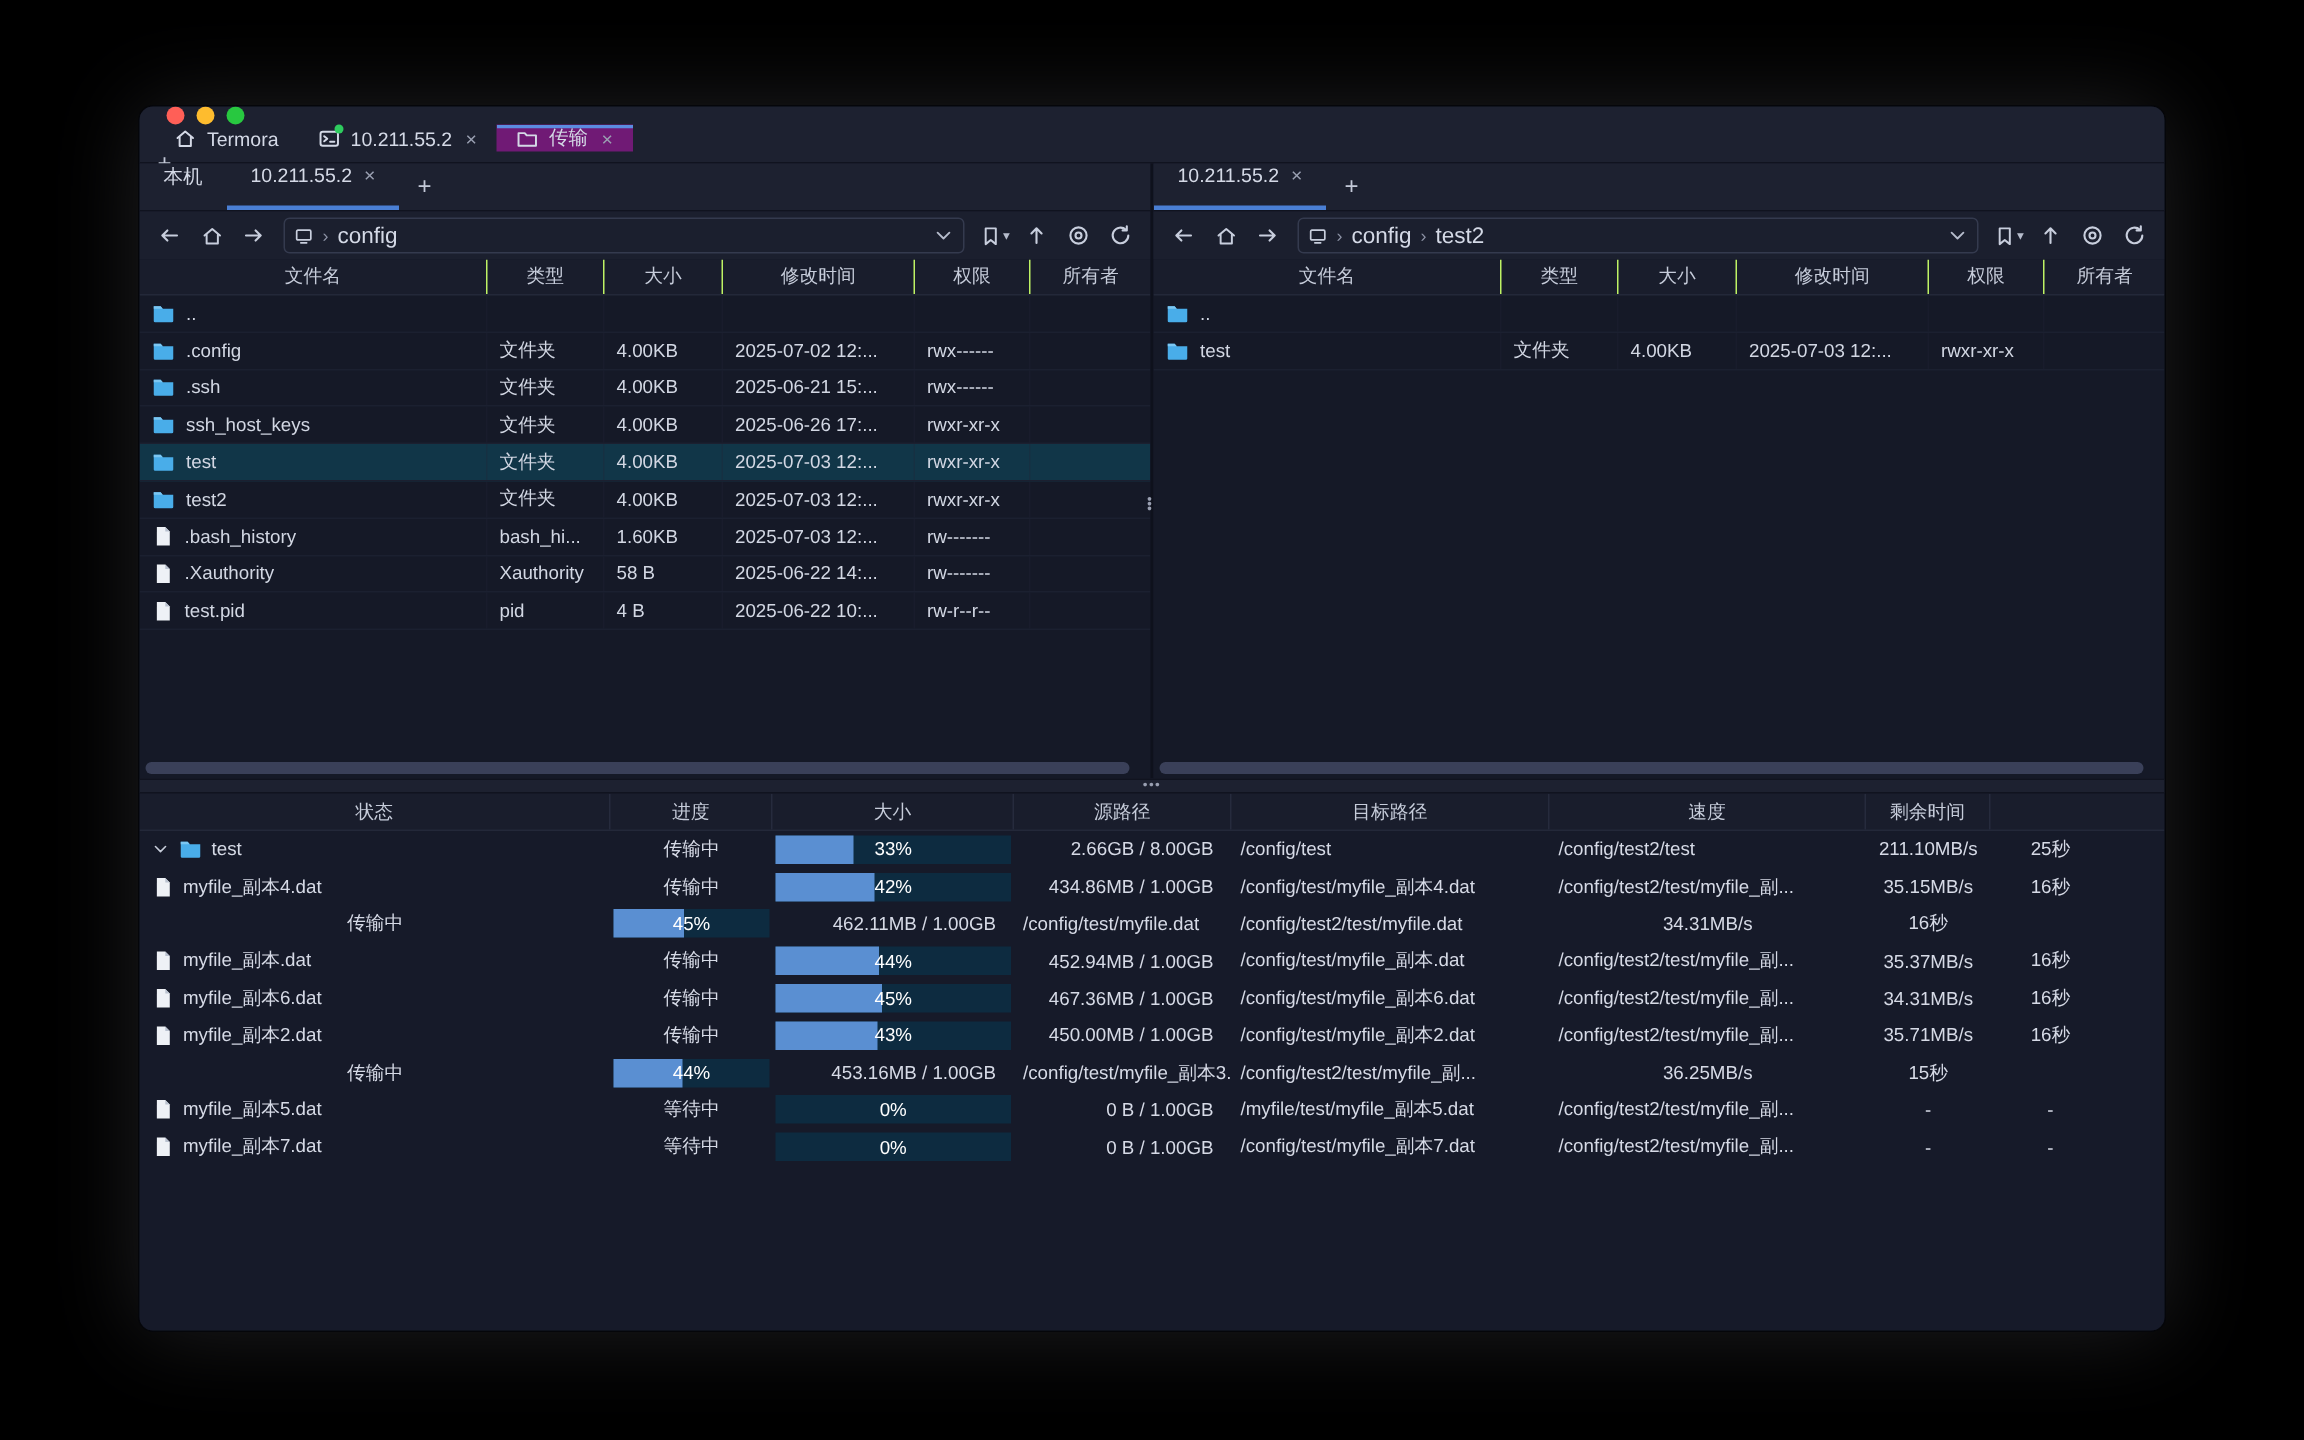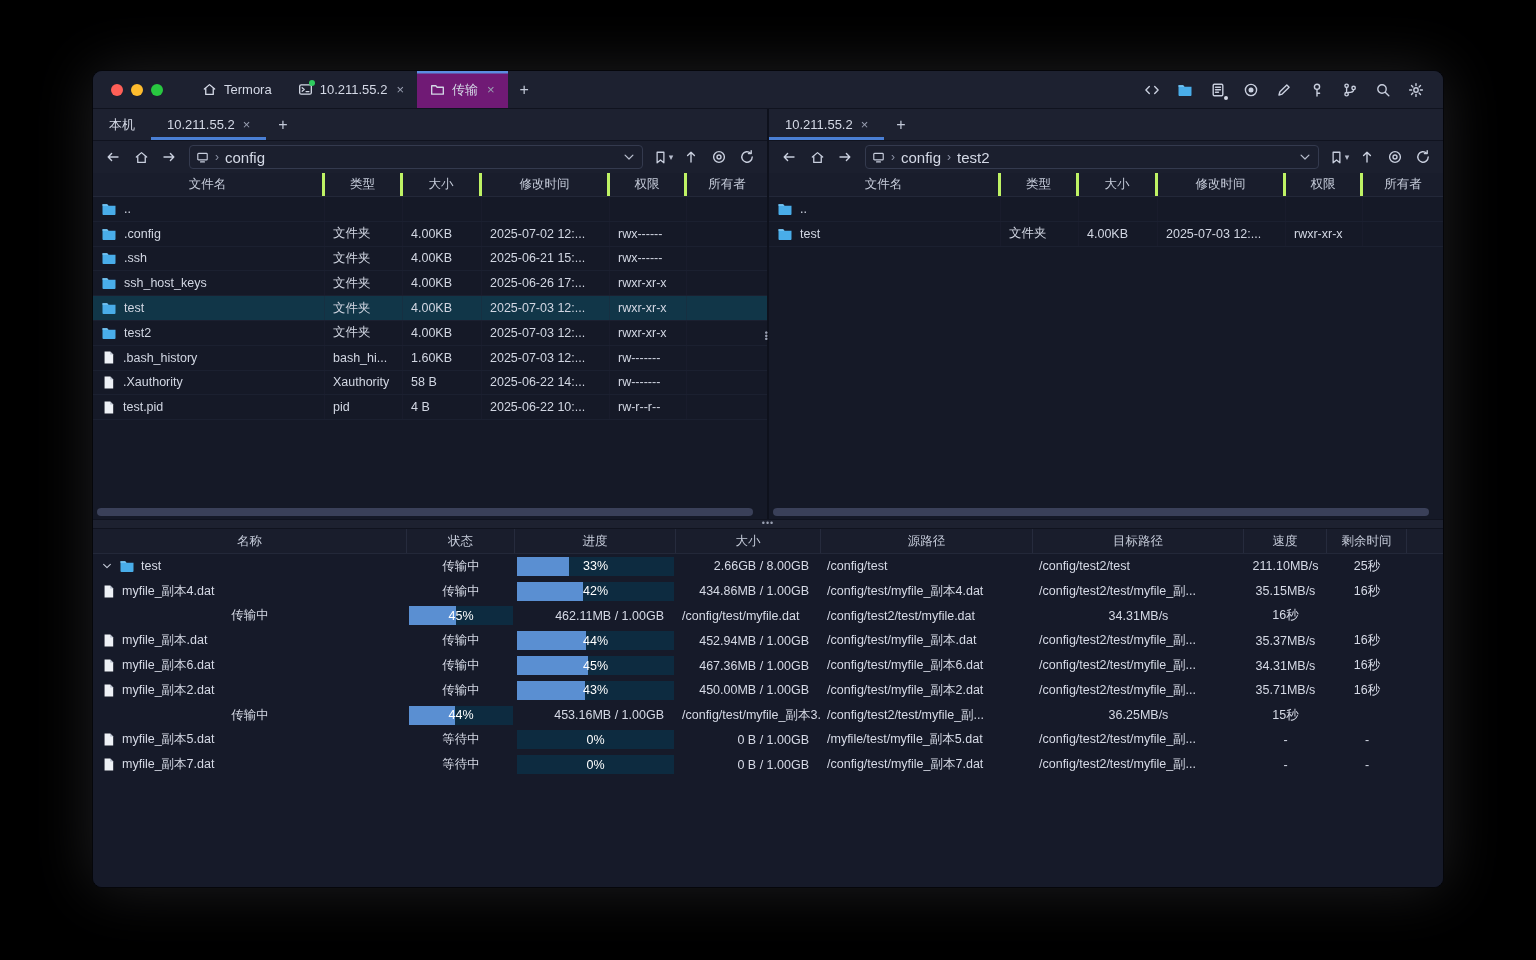--- a/index.html
+++ b/index.html
@@ -5,60 +5,60 @@
   * { margin:0; padding:0; box-sizing:border-box; }
   html,body { width:1536px; height:960px; background:#000; font-family:"Liberation Sans", sans-serif; overflow:hidden; }
   #window{
     position:absolute; left:92px; top:70px; width:1352px; height:818px;
     background:#161a29; border-radius:10px; overflow:hidden;
     box-shadow:0 0 60px rgba(140,140,150,.22), 0 18px 50px rgba(0,0,0,.8);
     border:1px solid #05060a;
     color:#cfd4e2; font-size:13px;
   }
   
-  .titlebar{ height:38px; background:#1d2130; display:flex; align-items:stretch; border-bottom:1px solid #10131f; }
+  .titlebar{ height:38px; background:#1d2130; display:flex; align-items:stretch; border-bottom:1px solid #10131f;flex-direction:column; }
   .traffic{ display:flex; align-items:center; gap:8px; padding:0 16px 0 18px; }
   .light{ width:12px; height:12px; border-radius:50%; }
   .title-tabs{ display:flex; align-items:stretch; margin-left:10px; }
   .ttab{ display:flex; align-items:center; gap:7px; padding:0 13px; color:#d4d9e6; position:relative; cursor:default; }
   .ttab.active{ background:#701a75; box-shadow:inset 0 2.5px 0 #5b8ce0; }
   .ttab .x{ color:#9aa0b2; font-size:13px; margin-left:2px; }
   .ttab .ticon{ position:relative; display:flex; }
   .ttab .dot{ position:absolute; right:-2px; top:-2px; width:6px; height:6px; border-radius:50%; background:#2ecc5e; }
   .tplus{ display:flex; align-items:center; padding:0 12px; color:#c3c9d8; font-size:16px; }
   .title-actions{ margin-left:auto; display:flex; align-items:center; gap:7px; padding-right:14px; color:#c8cedd; }
   .abtn{ width:26px; height:26px; display:flex; align-items:center; justify-content:center; border-radius:5px; position:relative; }
   .abtn svg{ display:block; }
   .abtn .badge{ position:absolute; right:3px; bottom:3px; width:4px; height:4px; border-radius:50%; background:#d6dae6; }
   
   .panels{ display:flex; height:410px; }
   .fpanel{ flex:1 1 0; min-width:0; display:flex; flex-direction:column; background:#151927; position:relative; }
   .vsplit{ width:2px; background:#0e111c; position:relative; }
   .vsplit .grip{ position:absolute; left:-3px; top:222px; color:#9aa0b2; font-size:9px; line-height:4px; letter-spacing:0; writing-mode:vertical-rl; }
   
   .ptabs{ height:32px; background:#1d2130; display:flex; align-items:stretch; border-bottom:1px solid #10131f; }
-  .ptab{ display:flex; align-items:center; gap:8px; padding:0 16px; color:#d4d9e6; position:relative; }
+  .ptab{ display:flex; align-items:flex-start; gap:8px; padding:0 16px; color:#d4d9e6; position:relative; }
   .ptab.active{ box-shadow:inset 0 -3px 0 #4a7fd4; }
   .ptab .x{ color:#9aa0b2; }
   .pplus{ display:flex; align-items:center; padding:0 12px; color:#c3c9d8; font-size:16px; }
   
   .ptoolbar{ height:32px; display:flex; align-items:center; gap:4px; padding:0 8px; background:#1b1f2e; color:#c8cedd; }
   .tbtn{ width:24px; height:24px; display:flex; align-items:center; justify-content:center; border-radius:4px; flex:0 0 auto; }
   .crumb{ flex:1 1 auto; min-width:0; height:24px; border:1px solid #343a4e; border-radius:4px; background:#1b1f2e;
           display:flex; align-items:center; gap:6px; padding:0 6px; margin:0 4px; }
   .crumb .seg{ color:#d4d9e6; font-size:15px; }
   .crumb .sep{ color:#8d93a6; font-size:12px; }
   .crumb .tail{ margin-left:auto; color:#b6bccc; display:flex; }
   .bmwrap{ display:flex; align-items:center; }
   .caret{ color:#b6bccc; font-size:9px; margin-left:1px; }
   
   .ftable{ flex:1 1 auto; position:relative; overflow:hidden; }
   .fgrid-head, .frow{ display:grid; grid-template-columns:232px 78px 79px 128px 77px 1fr; }
   .fgrid-head{ height:24px; background:#191d2c; border-bottom:1px solid #232839; }
-  .fgrid-head .hc{ display:flex; align-items:center; justify-content:center; font-size:12.5px; color:#c6ccda; border-right:3px solid #bef264; }
+  .fgrid-head .hc{ display:flex; align-items:center; justify-content:center; font-size:12.5px; color:#c6ccda; border-right:1px solid #bef264; }
   .fgrid-head .hc:last-child{ border-right:none; }
   .frow{ height:24.8px; border-bottom:1px solid #1b2030; }
   .frow .c{ display:flex; align-items:center; font-size:12.5px; color:#d2d7e3; padding:0 8px; border-right:1px solid #20253655; white-space:nowrap; overflow:hidden; }
   .frow .c:last-child{ border-right:none; }
   .frow .namec{ gap:7px; }
   .frow.selected{ background:#113648; }
   .hscroll{ position:absolute; left:4px; right:14px; bottom:3px; height:8px; border-radius:4px; background:#3a4059; }
   
   .hsplit{ height:10px; background:#1d2130; border-top:1px solid #10131f; border-bottom:1px solid #10131f; position:relative; }
   .hsplit .grip{ position:absolute; left:50%; top:50%; transform:translate(-50%,-58%); color:#9aa0b2; font-size:9px; letter-spacing:1px; }
@@ -579,21 +579,20 @@
   </div>
       </div>
   </div>
 
   <div class="hsplit">
       <div class="grip">•••</div>
     </div>
 
   <div class="transfer">
     <div class="tgrid-head" id="transfer-head">
-        <div class="hc">名称</div>
         <div class="hc">状态</div>
         <div class="hc">进度</div>
         <div class="hc">大小</div>
         <div class="hc">源路径</div>
         <div class="hc">目标路径</div>
         <div class="hc">速度</div>
         <div class="hc">剩余时间</div>
         <div class="hc"></div>
       </div>
     <div id="transfer-body">

